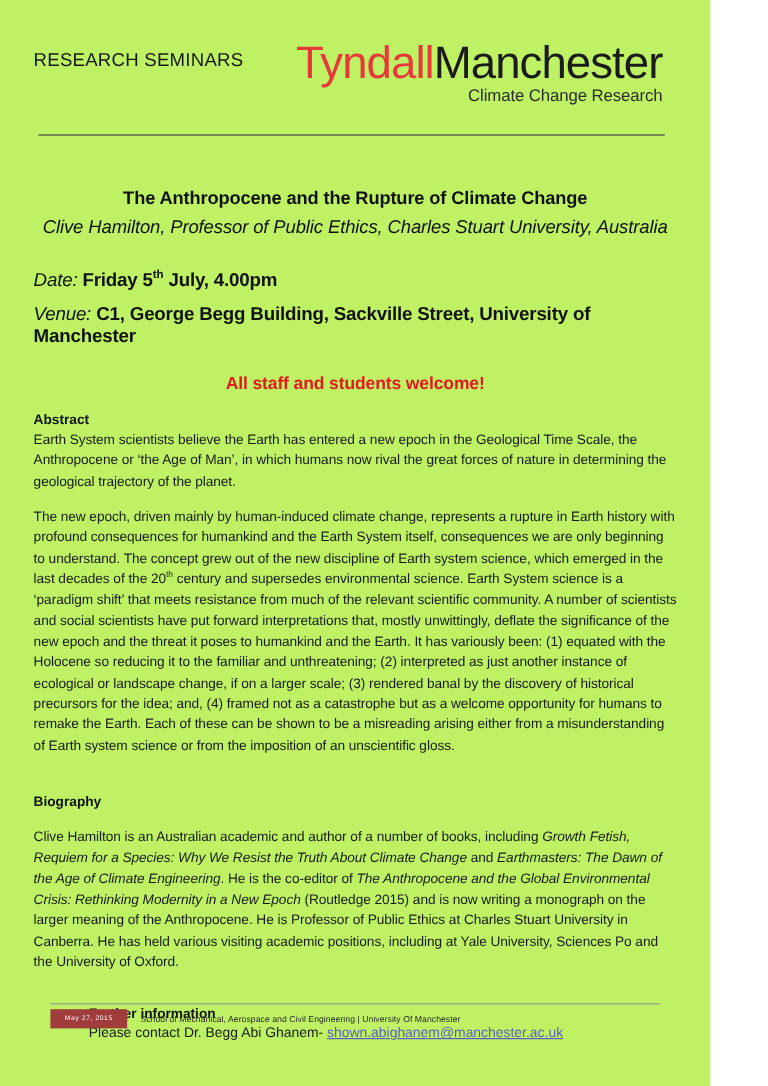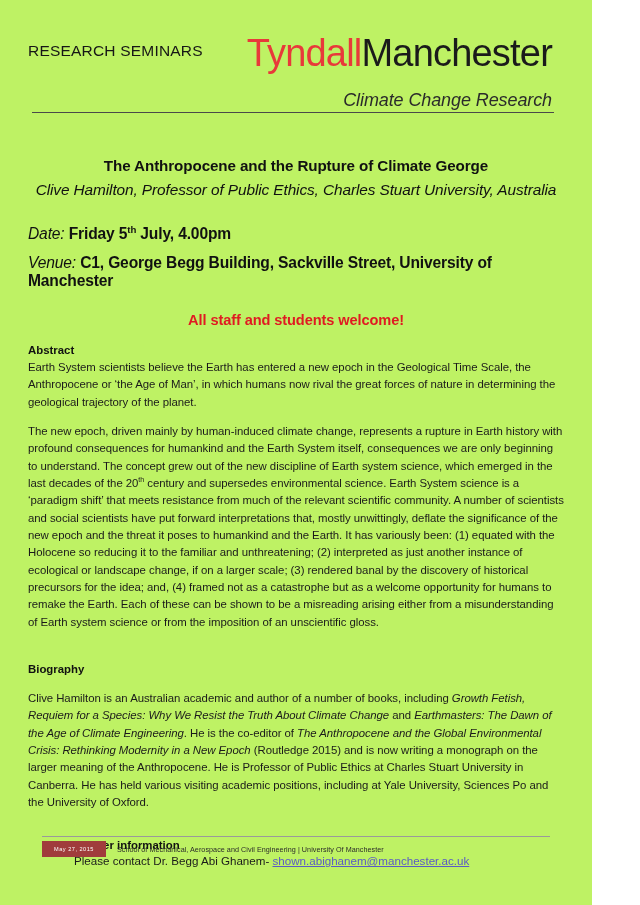--- a/index.html
+++ b/index.html
@@ -46,26 +46,25 @@
   }
   .logo-main {
     font-size: 38px;
     font-weight: 400;
     letter-spacing: -0.8px;
     white-space: nowrap;
   }
   .logo-tyndall { color: #e8393a; }
   .logo-manchester { color: #1b1b1b; }
   .logo-sub {
-    font-size: 18px;
+    font-size: 14px;
     color: #2b2b2b;
     letter-spacing: -0.1px;
-    margin-top: 19px;
-    white-space: nowrap;
-    font-style: italic;
+    margin-top: 0;
+    white-space: nowrap;
   }
   .rule {
     height: 0;
     border-top: 1px solid #4a4a4a;
     margin: 16px 10px 0 4px;
   }
 
   
   .title-block {
     text-align: center;
@@ -192,21 +191,21 @@
   <div class="header">
     <div class="header-title">RESEARCH SEMINARS</div>
     <div class="logo">
       <div class="logo-main"><span class="logo-tyndall">Tyndall</span><span class="logo-manchester">Manchester</span></div>
       <div class="logo-sub">Climate Change Research</div>
     </div>
   </div>
   <div class="rule"></div>
 
   <div class="title-block">
-    <div class="talk-title">The Anthropocene and the Rupture of Climate George</div>
+    <div class="talk-title">The Anthropocene and the Rupture of Climate Change</div>
     <div class="speaker">Clive Hamilton, Professor of Public Ethics, Charles Stuart University, Australia</div>
   </div>
 
   <div class="details">
     <div class="detail-line"><span class="detail-label">Date:</span> <span>Friday 5</span><sup>th</sup><span> July, 4.00pm</span></div>
     <div class="detail-line"><span class="detail-label">Venue:</span> <span>C1, George Begg Building, Sackville Street, University of Manchester</span></div>
   </div>
 
   <div class="welcome">All staff and students welcome!</div>
 

